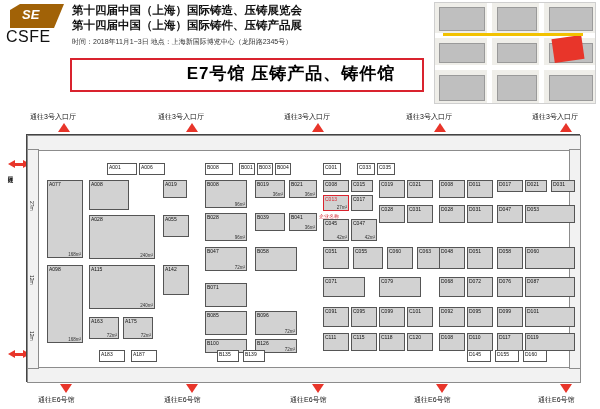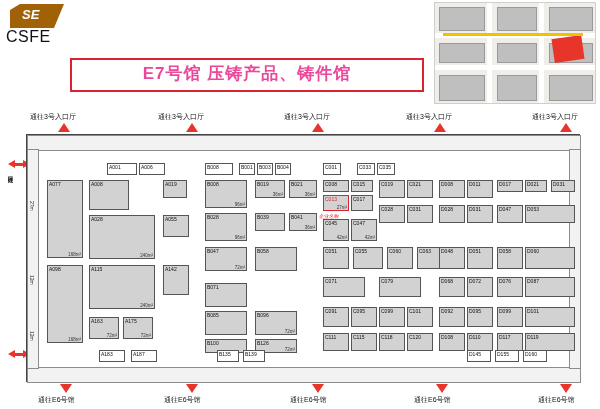--- a/index.html
+++ b/index.html
@@ -20,21 +20,21 @@
 
   .minimap{position:absolute;right:4px;top:2px;width:160px;height:100px;background:#efeee9;border:1px solid #cfcfcf;overflow:hidden;}
   .mm-road{position:absolute;background:#ffffff;}
   .mm-blk{position:absolute;background:#bfbfbf;border:1px solid #9a9a9a;}
   .mm-hl{position:absolute;background:#e8352a;}
   .mm-y{position:absolute;background:#f2c200;}
 
   
   .titlebar{position:absolute;left:70px;top:58px;width:350px;height:30px;border:2px solid #d9232e;background:#fff;}
   .titlebar .t{position:absolute;left:0;top:0;width:100%;height:100%;line-height:28px;text-align:center;
-    color:#ec4899;font-size:17px;font-weight:bold;letter-spacing:1px;}
+    color:#000000;font-size:17px;font-weight:bold;letter-spacing:1px;padding-left:44px;}
 
   
   .plan{position:absolute;left:8px;top:112px;width:584px;height:292px;}
   .hall{position:absolute;left:18px;top:22px;width:552px;height:246px;border:1px solid #444;background:#fff;}
   .wallband{position:absolute;background:#f2f2f2;border:1px solid #8c8c8c;}
 
   .booth{position:absolute;box-sizing:border-box;border:1px solid #555;background:#d2d2d2;
     font-size:5px;color:#111;overflow:hidden;}
   .booth.w{background:#ffffff;}
   .booth .bn{position:absolute;left:1px;top:0px;font-size:5px;line-height:6px;}
@@ -56,20 +56,25 @@
 <body>
 
 <div class="page">
 
   <div class="header">
     <div class="logo">
       <div class="mark">
           <span>SE</span>
         </div>
       <div class="csfe">CSFE</div>
+    </div>
+    <div class="htxt">
+      <div class="hline1">第十四届中国（上海）国际铸造、压铸展览会</div>
+      <div class="hline2">第十四届中国（上海）国际铸件、压铸产品展</div>
+      <div class="hline3">时间：2018年11月1~3日    地点：上海新国际博览中心（龙阳路2345号）</div>
     </div>
 
     <div class="minimap">
       <div class="mm-road" style="left:0;top:30px;width:160px;height:5px;"></div>
       <div class="mm-road" style="left:0;top:62px;width:160px;height:5px;"></div>
       <div class="mm-road" style="left:52px;top:0;width:5px;height:100px;"></div>
       <div class="mm-road" style="left:104px;top:0;width:5px;height:100px;"></div>
       <div class="mm-blk" style="left:4px;top:4px;width:44px;height:22px;"></div>
       <div class="mm-blk" style="left:62px;top:4px;width:38px;height:22px;"></div>
       <div class="mm-blk" style="left:114px;top:4px;width:42px;height:22px;"></div>

